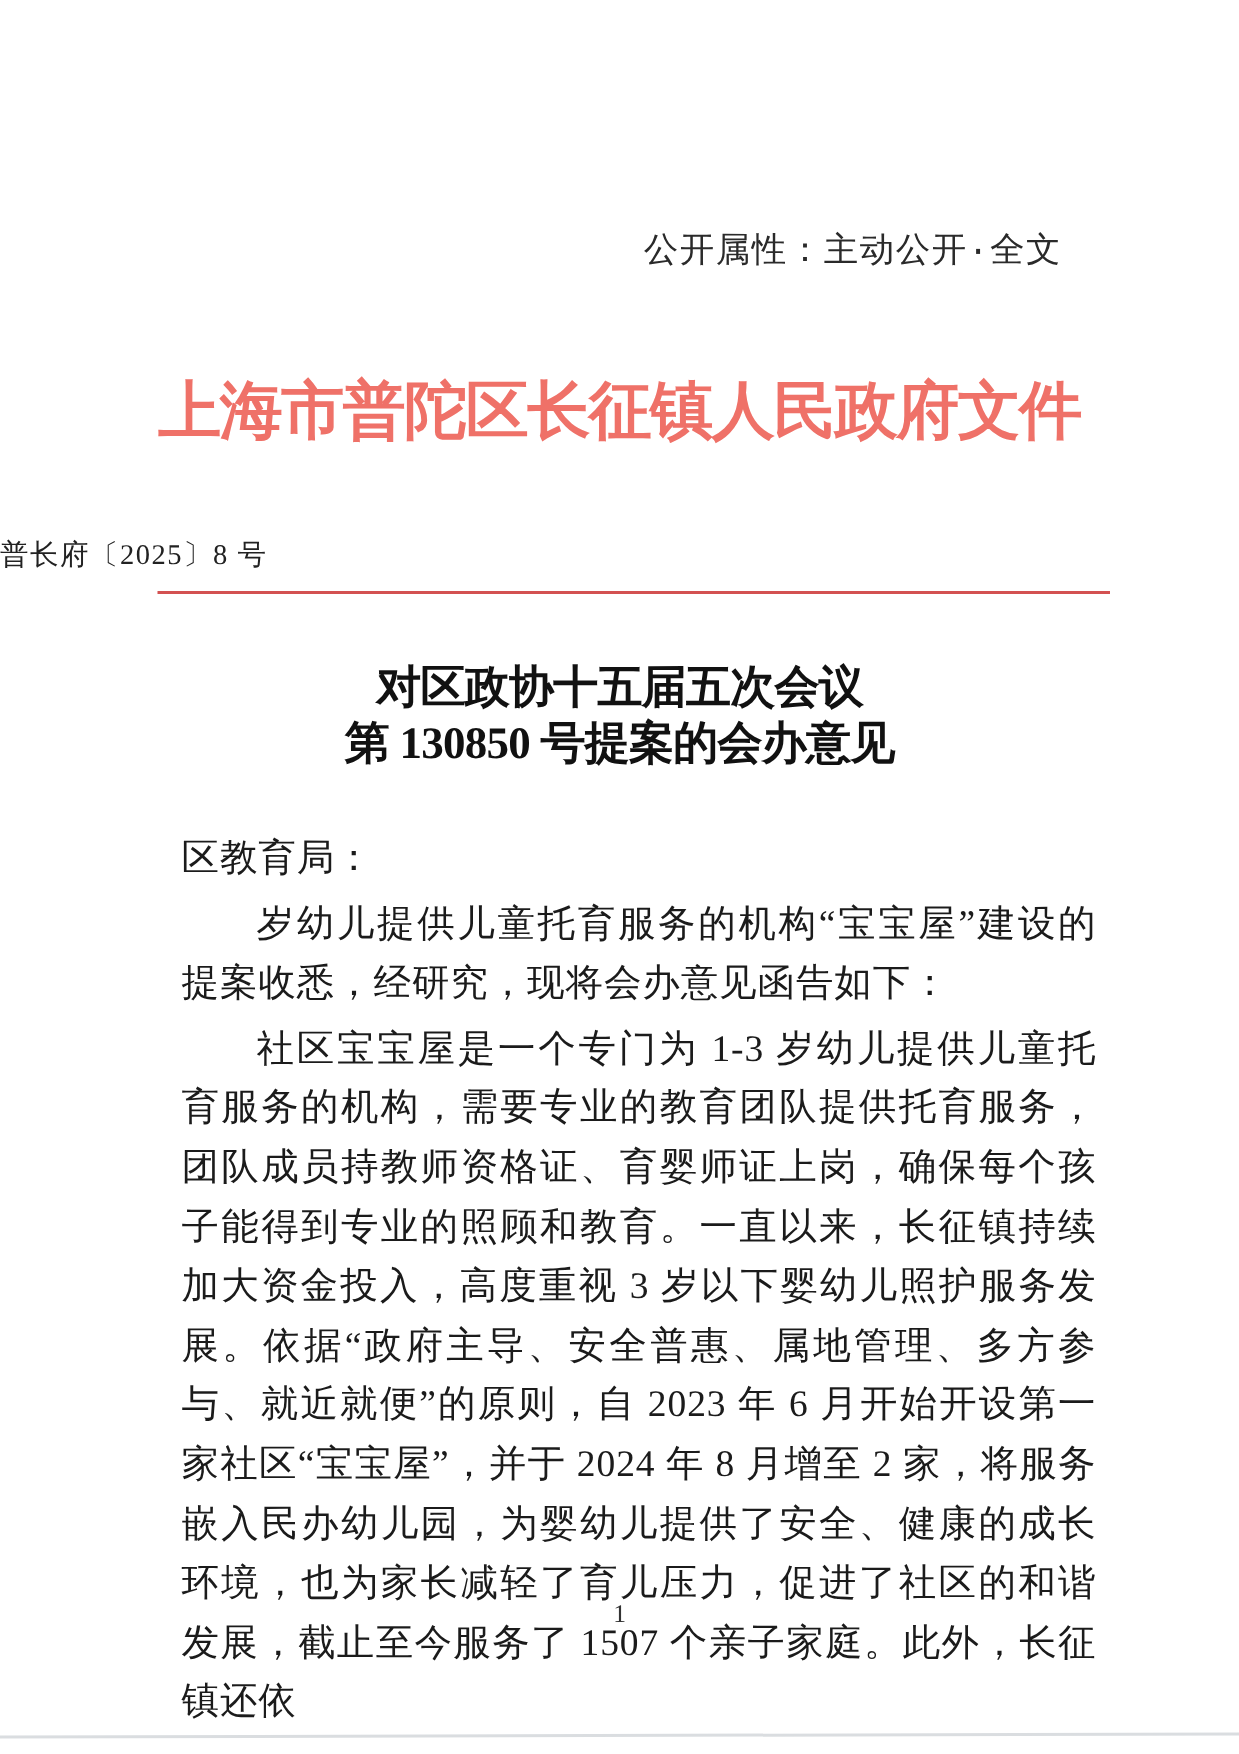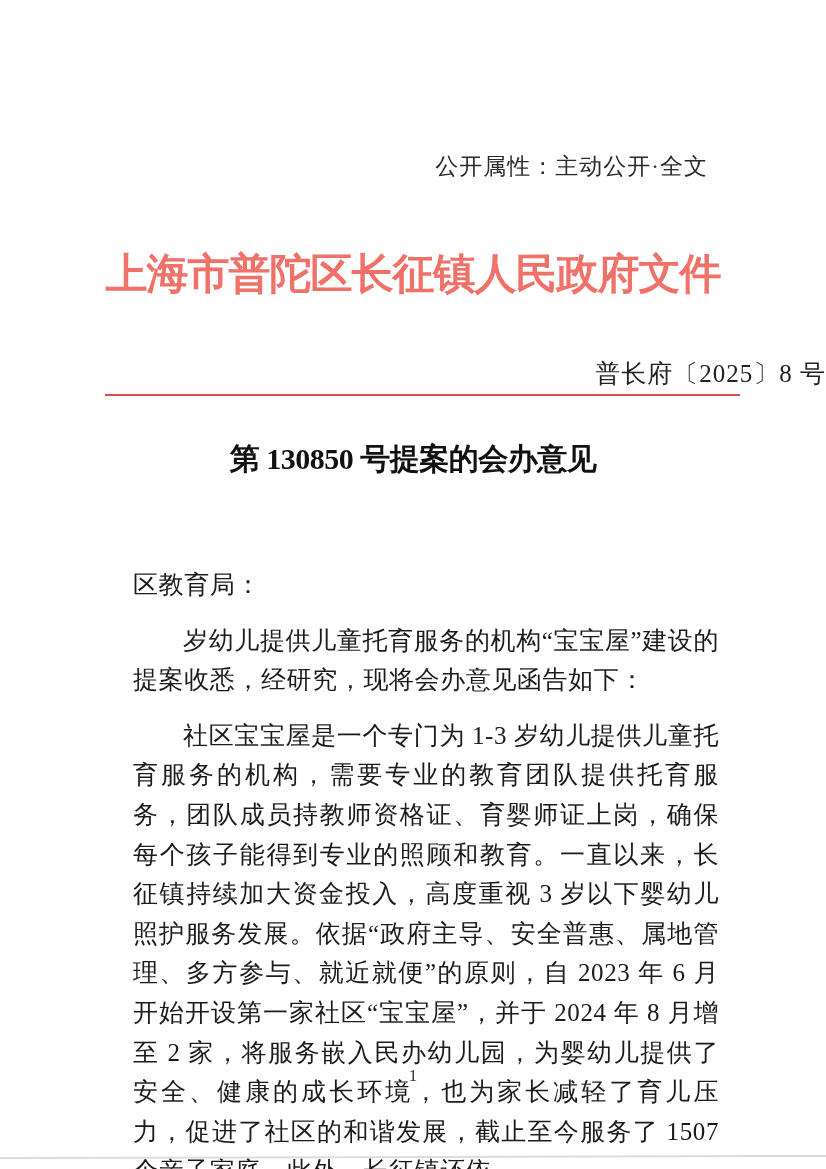--- a/index.html
+++ b/index.html
@@ -17,41 +17,42 @@
     color: #1b1b1b;
   }
   .publicity {
     position: absolute;
     top: 151px;
     right: 118px;
     font-size: 23px;
     letter-spacing: 1px;
     color: #2a2a2a;
     white-space: nowrap;
+    font-family: Liberation Mono, monospace;
   }
   .masthead {
     position: absolute;
     top: 222px;
     left: 0;
     width: 100%;
     text-align: center;
     font-size: 42px;
     font-weight: bold;
     letter-spacing: -1px;
     color: #ef7168;
     white-space: nowrap;
     margin-top: 24px;
   }
   .doc-number {
     position: absolute;
     top: 357px;
     left: 0;
     width: 100%;
-    text-align: right;
-    font-size: 25px;
+    text-align: left;
+    font-size: 19px;
     letter-spacing: 1px;
     color: #222222;
   }
   .red-rule {
     position: absolute;
     top: 394px;
     left: 105px;
     width: 635px;
     height: 2px;
     background: #d35151;
@@ -74,21 +75,21 @@
     left: 117px;
     width: 618px;
     font-size: 25px;
     line-height: 39.6px;
     letter-spacing: 0.6px;
     text-align: justify;
     text-justify: inter-ideograph;
     color: #1b1b1b;
   }
   .body-text p {
-    margin: 16px;
+    margin: 4px;
     padding: 0;
   }
   .body-text p.indent {
     text-indent: 2em;
   }
   .page-number {
     position: absolute;
     top: 1066px;
     left: 0;
     width: 100%;
@@ -113,20 +114,21 @@
 
   <div class="publicity">公开属性：主动公开·全文</div>
 
   <div class="masthead">上海市普陀区长征镇人民政府文件</div>
 
   <div class="doc-number">普长府〔2025〕8 号</div>
 
   <div class="red-rule"></div>
 
   <div class="doc-title">
+    <div>对区政协十五届五次会议</div>
     <div>第 130850 号提案的会办意见</div>
   </div>
 
   <div class="body-text">
     <p>区教育局：</p>
     <p class="indent">岁幼儿提供儿童托育服务的机构“宝宝屋”建设的提案收悉，经研究，现将会办意见函告如下：</p>
     <p class="indent">社区宝宝屋是一个专门为 1-3 岁幼儿提供儿童托育服务的机构，需要专业的教育团队提供托育服务，团队成员持教师资格证、育婴师证上岗，确保每个孩子能得到专业的照顾和教育。一直以来，长征镇持续加大资金投入，高度重视 3 岁以下婴幼儿照护服务发展。依据“政府主导、安全普惠、属地管理、多方参与、就近就便”的原则，自 2023 年 6 月开始开设第一家社区“宝宝屋”，并于 2024 年 8 月增至 2 家，将服务嵌入民办幼儿园，为婴幼儿提供了安全、健康的成长环境，也为家长减轻了育儿压力，促进了社区的和谐发展，截止至今服务了 1507 个亲子家庭。此外，长征镇还依</p>
   </div>
 
   <div class="page-number">1</div>

